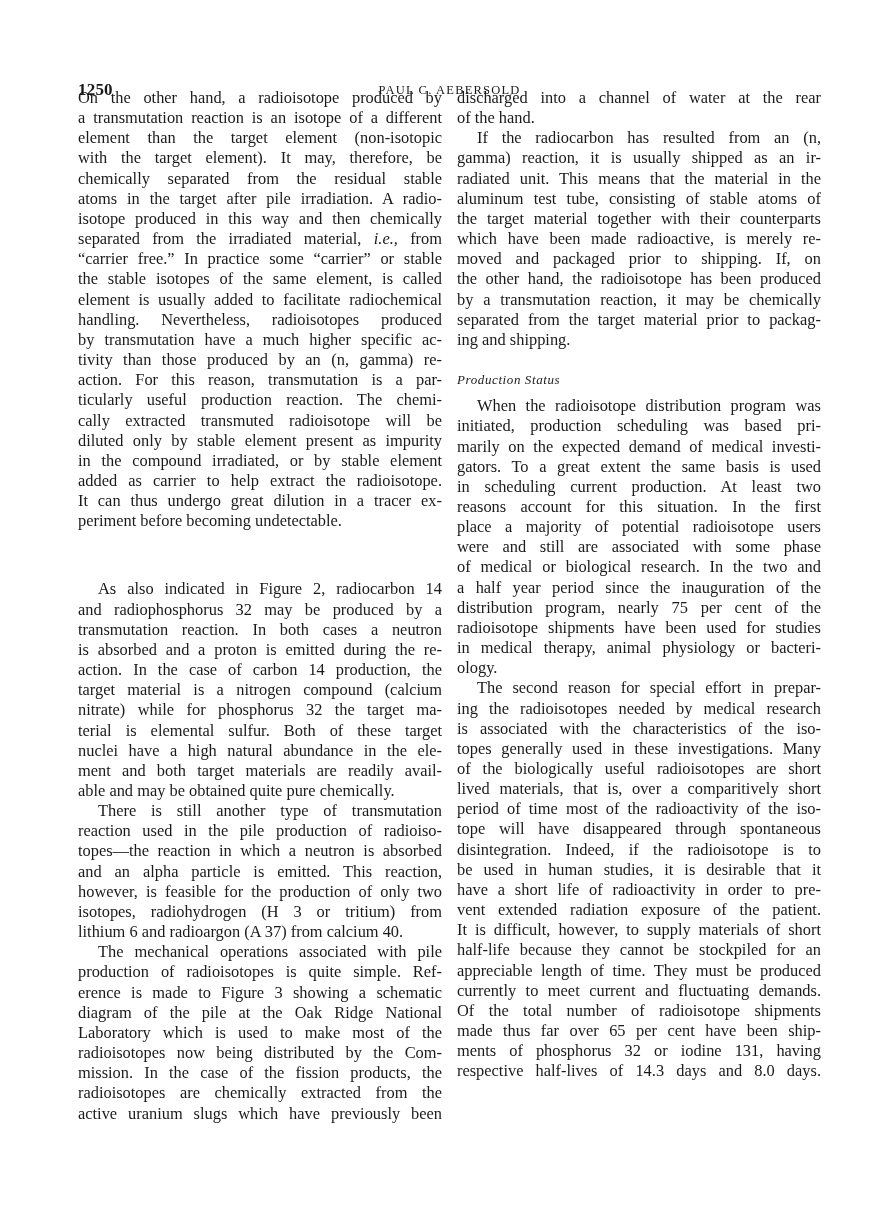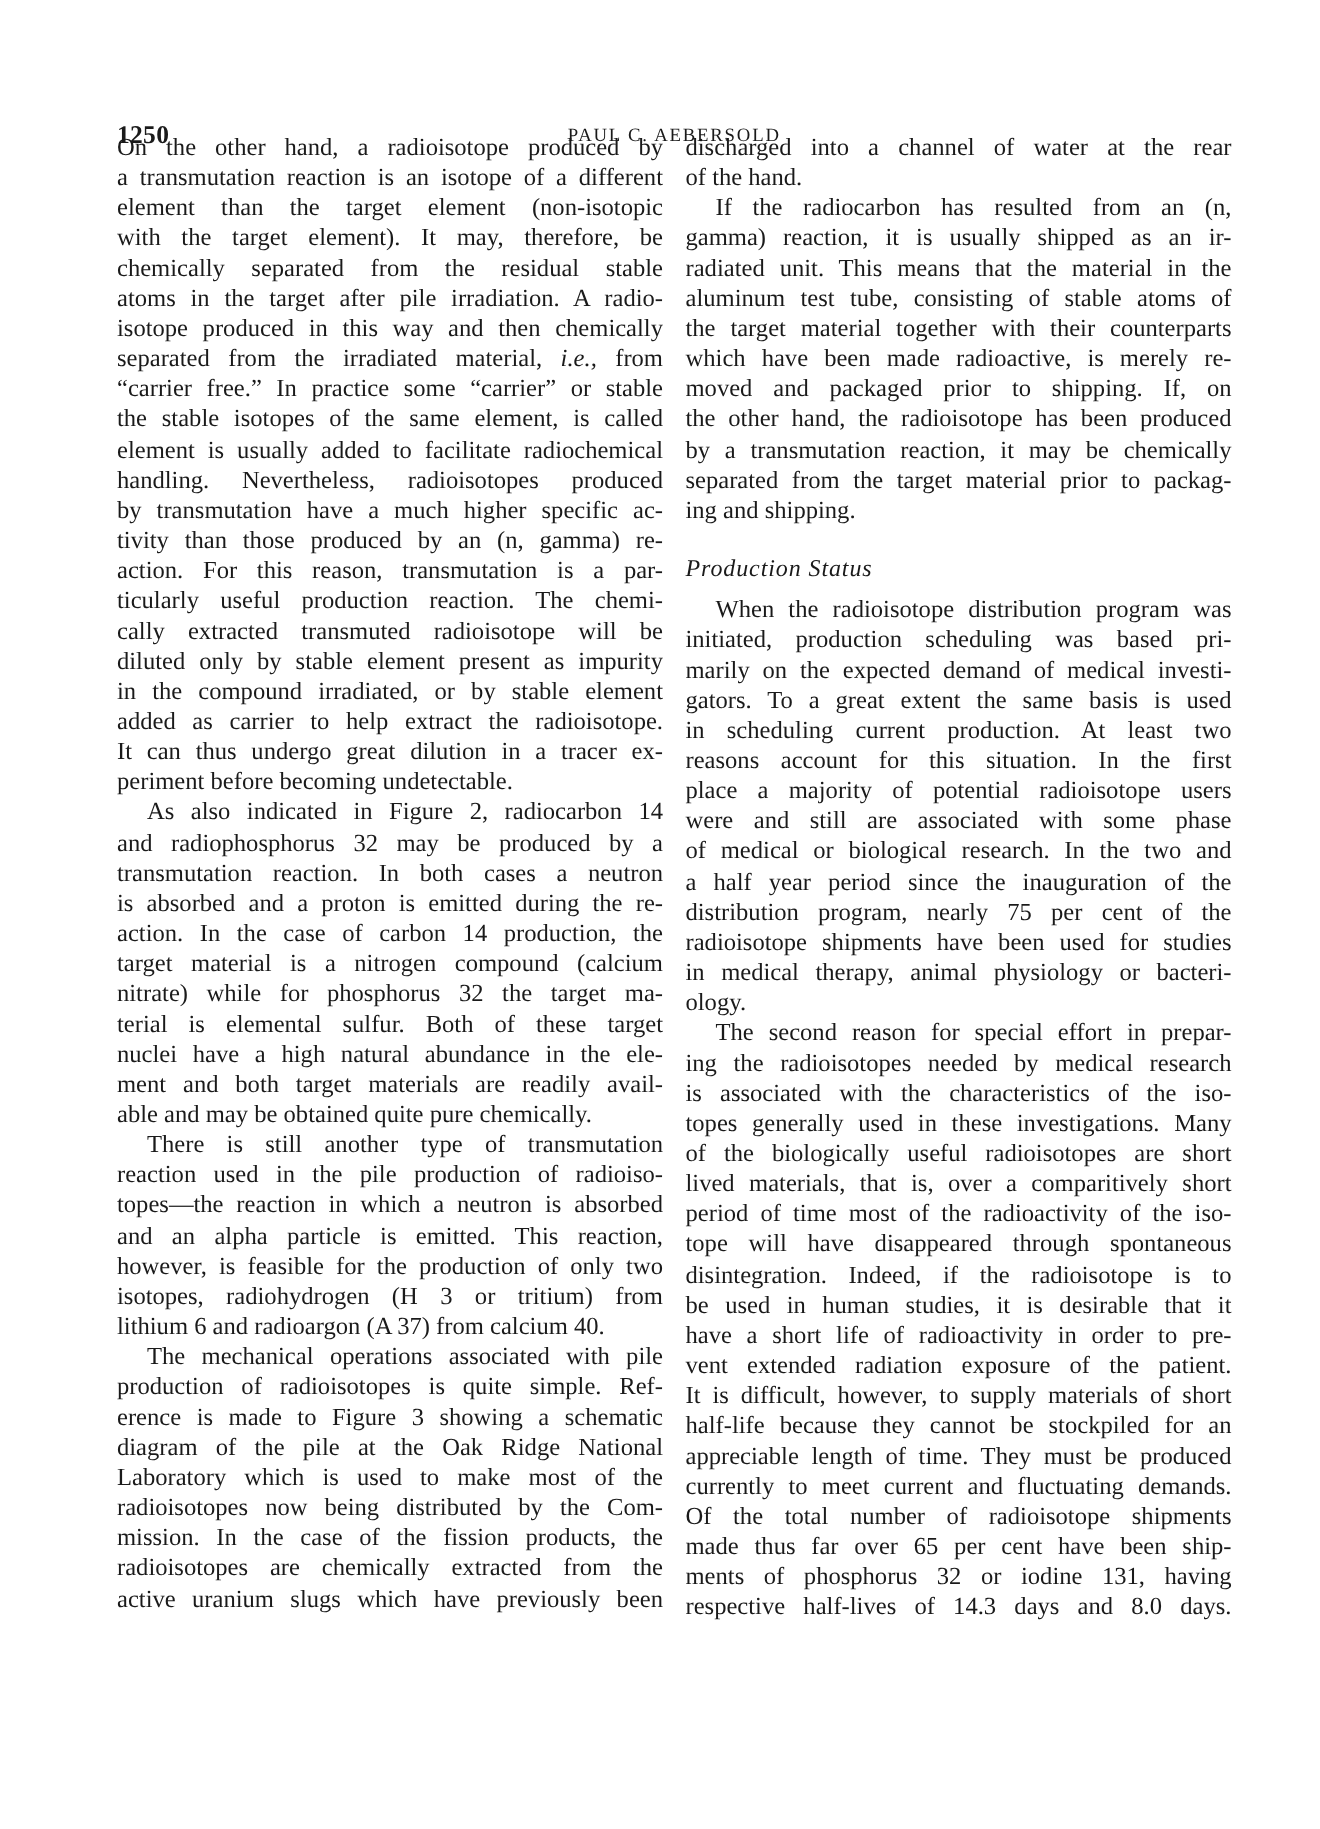--- a/index.html
+++ b/index.html
@@ -6,21 +6,21 @@
   body { width: 880px; height: 1219px; position: relative; overflow: hidden;
          font-family: "Liberation Serif", "DejaVu Serif", serif; color: #1a1a1a; }
   .running-head { position: absolute; top: 80px; left: 78px; width: 743px; height: 22px; }
   .page-number { position: absolute; left: 0; top: 0; font-size: 17px; font-weight: bold; letter-spacing: 0.2px; }
   .author { position: absolute; left: 0; right: 0; top: 3px; text-align: center;
             font-size: 12.5px; font-weight: normal; letter-spacing: 1.2px; }
   .col { position: absolute; top: 88px; width: 364px; font-size: 16.4px; line-height: 20.15px;
          text-align: justify; hyphens: manual; }
   .col-left { left: 78px; font-family: Liberation Serif, serif; }
   .col-right { left: 457px; }
-  .section-heading { margin: 20px 0 6px 0; font-style: italic; font-size: 16px; letter-spacing: 0.6px; text-indent: 0; }
+  .section-heading { margin: 20px 0 6px 0; font-style: italic; font-size: 13px; letter-spacing: 0.6px; text-indent: 0; }
   .line { display: block; text-align: justify; text-align-last: justify; white-space: nowrap; }
   .line.last { text-align-last: left; }
 </style>
 </head>
 <body>
 
 <div class="running-head">
   <span class="page-number">1250</span>
   <div class="author">PAUL C. AEBERSOLD</div>
 </div>
@@ -44,21 +44,21 @@
       <span class="line">action. For this reason, transmutation is a par-</span>
       <span class="line">ticularly useful production reaction. The chemi-</span>
       <span class="line">cally extracted transmuted radioisotope will be</span>
       <span class="line">diluted only by stable element present as impurity</span>
       <span class="line">in the compound irradiated, or by stable element</span>
       <span class="line">added as carrier to help extract the radioisotope.</span>
       <span class="line">It can thus undergo great dilution in a tracer ex-</span>
       <span class="line last">periment before becoming undetectable.</span>
     </div>
     <div class="para-block">
-      <span class="line" style="padding-left: 20px;">As also indicated in Figure 2, radiocarbon 14</span>
+      <span class="line" style="padding-left: 20px; margin-top: 48px;">As also indicated in Figure 2, radiocarbon 14</span>
       <span class="line">and radiophosphorus 32 may be produced by a</span>
       <span class="line">transmutation reaction. In both cases a neutron</span>
       <span class="line">is absorbed and a proton is emitted during the re-</span>
       <span class="line">action. In the case of carbon 14 production, the</span>
       <span class="line">target material is a nitrogen compound (calcium</span>
       <span class="line">nitrate) while for phosphorus 32 the target ma-</span>
       <span class="line">terial is elemental sulfur. Both of these target</span>
       <span class="line">nuclei have a high natural abundance in the ele-</span>
       <span class="line">ment and both target materials are readily avail-</span>
       <span class="line last">able and may be obtained quite pure chemically.</span>

